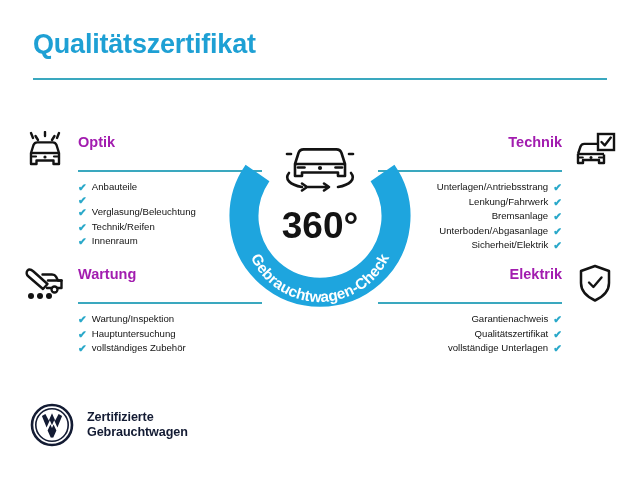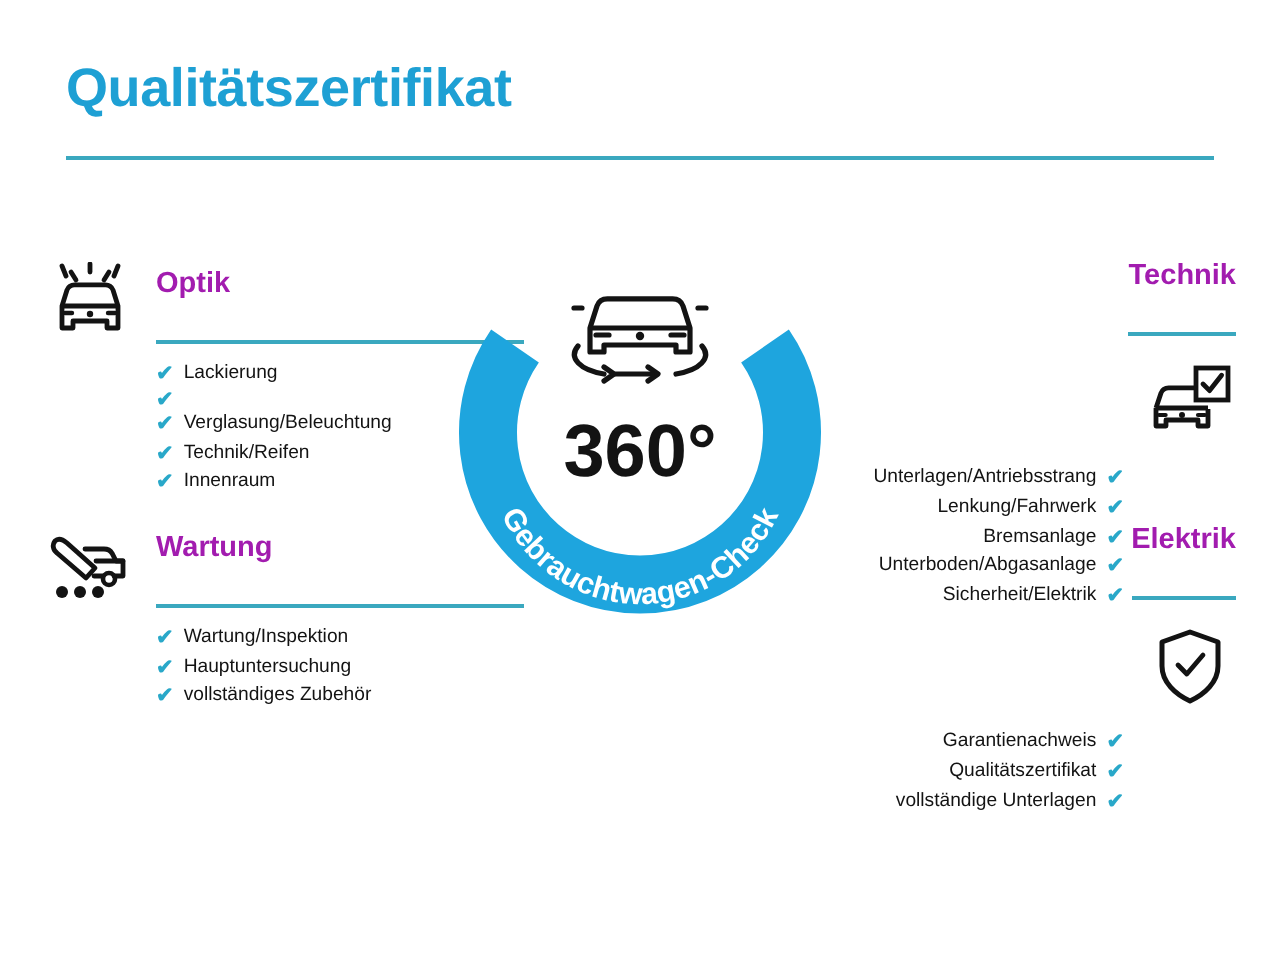--- a/index.html
+++ b/index.html
@@ -50,21 +50,21 @@
   }
   .sec-left  { left: 22px; }
   .sec-right { right: 22px; }
 
   .sec-head {
     display: flex;
     align-items: flex-end;
     gap: 10px;
   }
   .sec-left .sec-head { flex-direction: row; }
-  .sec-right .sec-head { flex-direction: column; justify-content: flex-end; }
+  .sec-right .sec-head { flex-direction: row; justify-content: flex-end; }
 
   .sec-icon {
     width: 46px;
     height: 42px;
     flex: 0 0 46px;
     display: flex;
     align-items: center;
     justify-content: center;
   }
   .sec-icon svg { display: block; }
@@ -184,21 +184,21 @@
         </svg>
       </div>
       <div class="sec-titlewrap">
         <div class="sec-title">Optik</div>
         <div class="sec-rule"></div>
       </div>
     </div>
     <ul class="sec-list">
       <li>
           <span class="tick">✔</span>
-          <span>Lackierung</span>
+          <span>Anbauteile</span>
         </li>
       <li>
           <span class="tick">✔</span>
         </li>
       <li>
           <span class="tick">✔</span>
           <span>Verglasung/Beleuchtung</span>
         </li>
       <li>
           <span class="tick">✔</span>
@@ -349,14 +349,30 @@
       </g>
 
       <text x="93" y="125" text-anchor="middle" font-family="Liberation Sans, sans-serif" font-size="37" font-weight="bold" fill="#131313">360°</text>
 
       <text font-family="Liberation Sans, sans-serif" font-size="15.2" font-weight="bold" fill="#ffffff">
         <textPath href="#arcpath" startOffset="50%" text-anchor="middle">Gebrauchtwagen-Check</textPath>
       </text>
     </svg>
   </div>
 
+  <div class="footer">
+    <div class="vw-mark">
+      <svg width="44" height="44" viewBox="0 0 44 44">
+        <circle cx="22" cy="22" r="20" fill="none" stroke="#131b33" stroke-width="2.6"></circle>
+        <circle cx="22" cy="22" r="16.2" fill="none" stroke="#131b33" stroke-width="1.6"></circle>
+        <path d="M22 10.2 L25.2 17.6 L28.6 10.9 C29.9 11.4 31.1 12.1 32.1 13 L27.4 24.6 L24.2 17.2
+                 L22 22.2 L19.8 17.2 L16.6 24.6 L11.9 13 C12.9 12.1 14.1 11.4 15.4 10.9 L18.8 17.6 Z
+                 M17.6 27.6 L20.4 21.4 L22 25.1 L23.6 21.4 L26.4 27.6 L23.3 34.6 C22.9 34.7 22.5 34.7 22 34.7
+                 C21.5 34.7 21.1 34.7 20.7 34.6 Z" fill="#131b33"></path>
+      </svg>
+    </div>
+    <div class="vw-text">
+      <div>Zertifizierte</div>
+      <div>Gebrauchtwagen</div>
+    </div>
+  </div>
 
 </div>
 
 </body></html>

